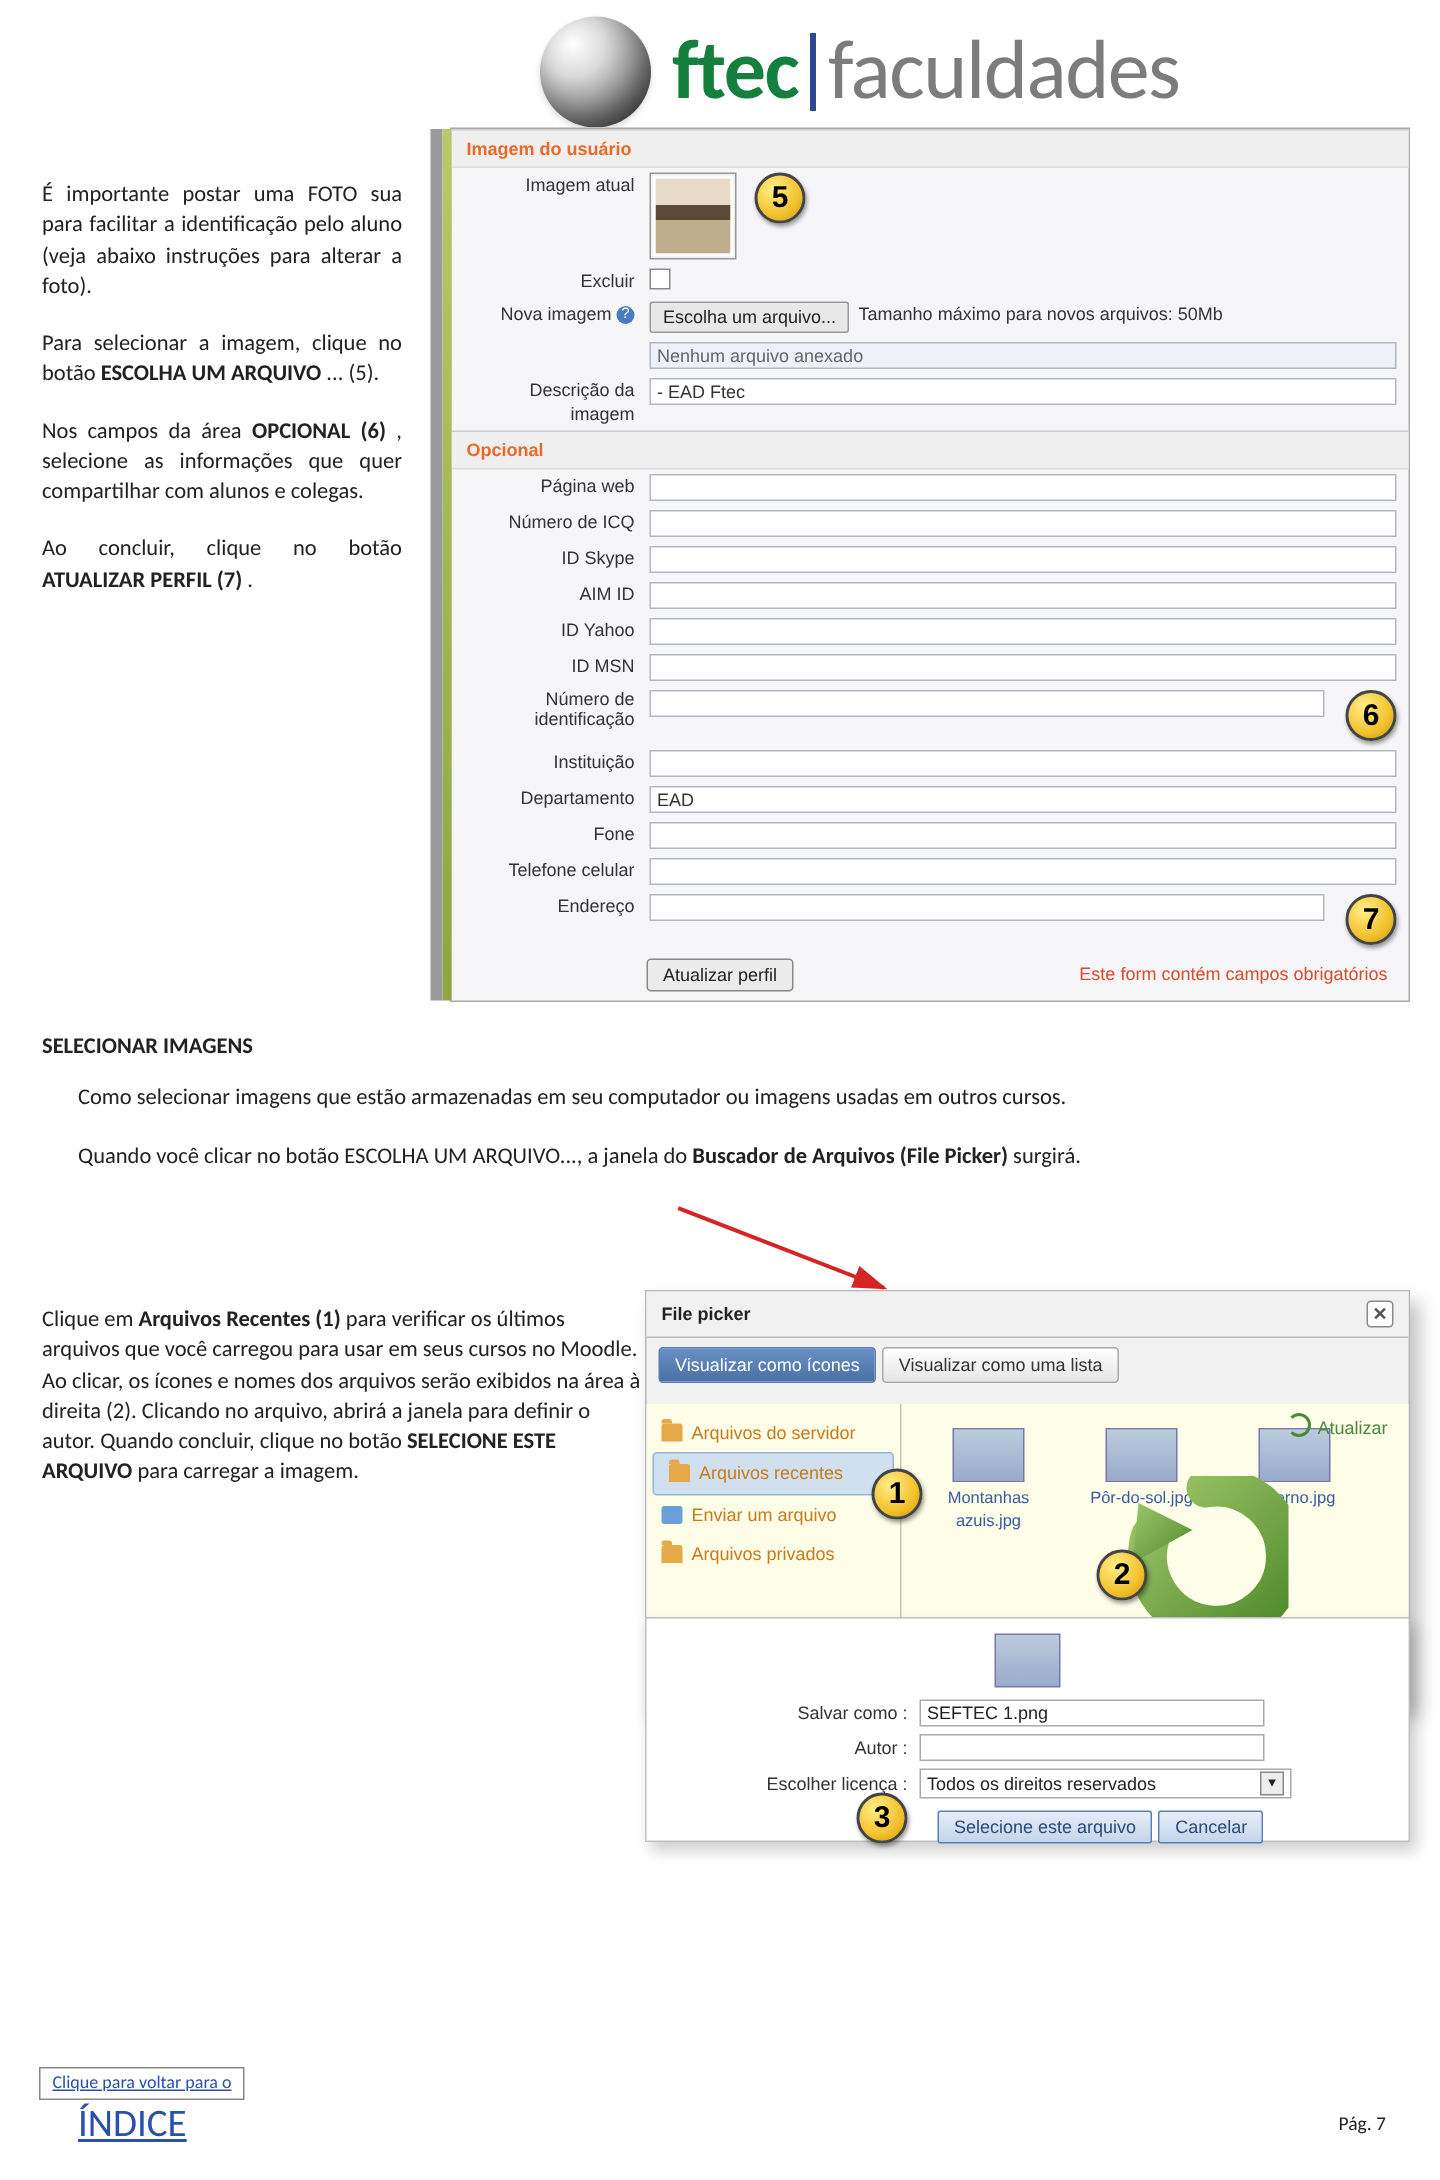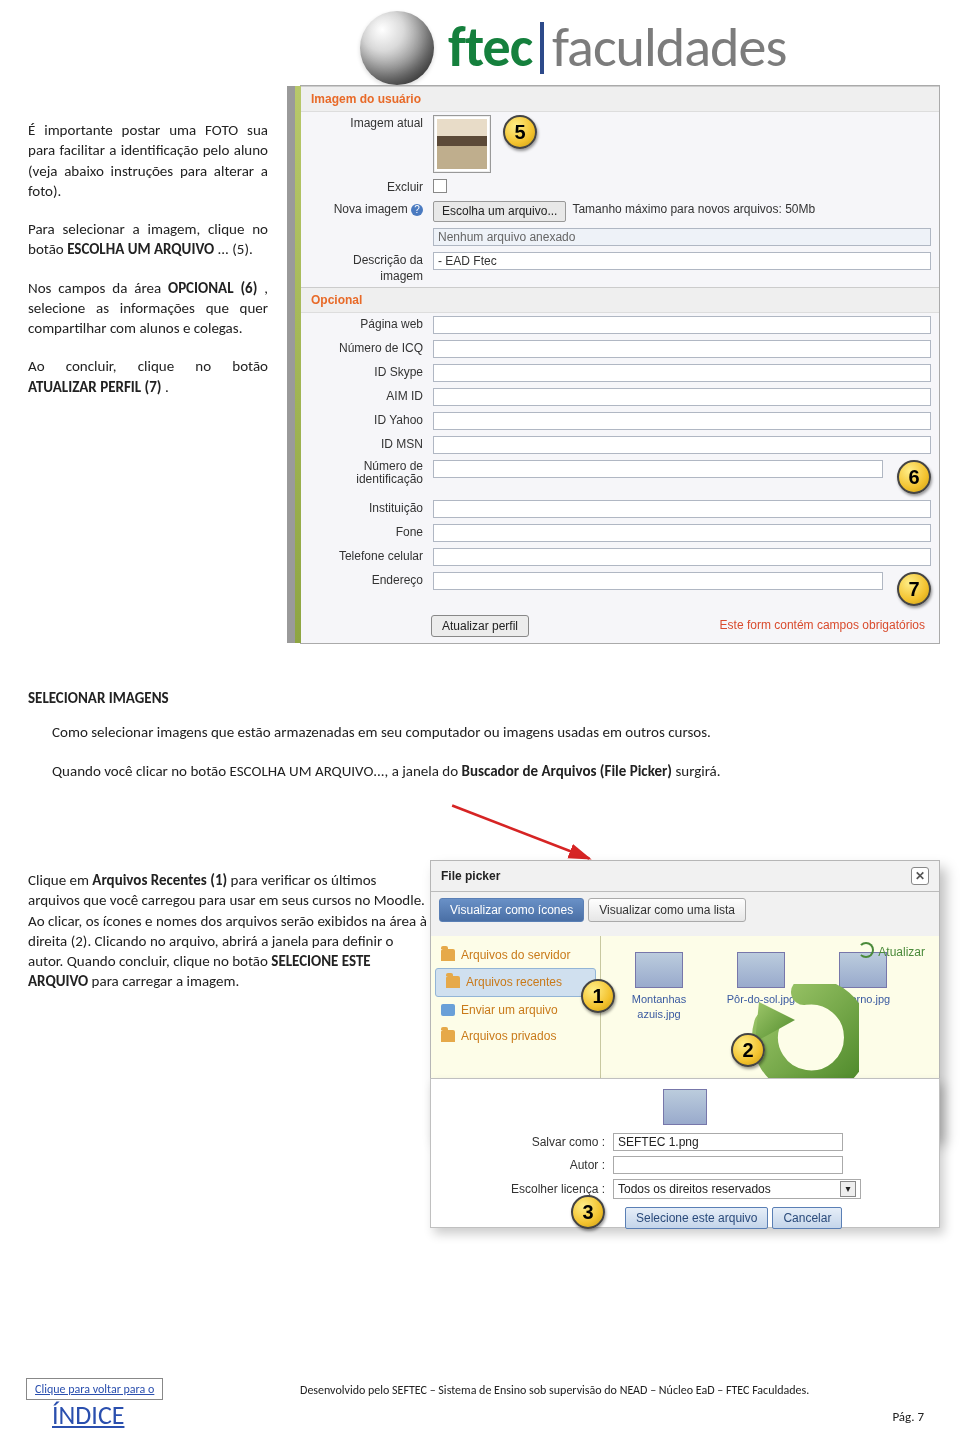--- a/index.html
+++ b/index.html
@@ -256,20 +256,24 @@
         <div class="field"></div>
       </div>
   <div class="form-row">
         <div class="label" style="line-height:1.1;">Número de identificação</div>
         <div class="field"></div>
     <div class="callout" style="position:static;margin-left:8px;">6</div>
   </div>
   <div class="form-row">
         <div class="label">Instituição</div>
         <div class="field"></div>
+      </div>
+  <div class="form-row">
+        <div class="label">Departamento</div>
+        <div class="field">EAD</div>
       </div>
   <div class="form-row">
         <div class="label">Fone</div>
         <div class="field"></div>
       </div>
   <div class="form-row">
         <div class="label">Telefone celular</div>
         <div class="field"></div>
       </div>
   <div class="form-row">
@@ -386,17 +390,16 @@
   <div class="actions">
     <span class="b">Selecione este arquivo</span>
     <span class="b">Cancelar</span>
   </div>
   <div class="callout" style="left:140px; top:116px;">3</div>
 </div>
 
 <div class="footer">
   <span class="back-link">Clique para voltar para o</span>
   <div class="indice">ÍNDICE</div>
-  <div class="credit">Desenvolvido pelo SEFTEC – Sistema de Ensino sob supervisão do NEAD – Núcleo EaD – FTEC Faculdades.</div>
   <div class="pagenum">Pág. 7</div>
 </div>
 
 </div>
 
 </body></html>

